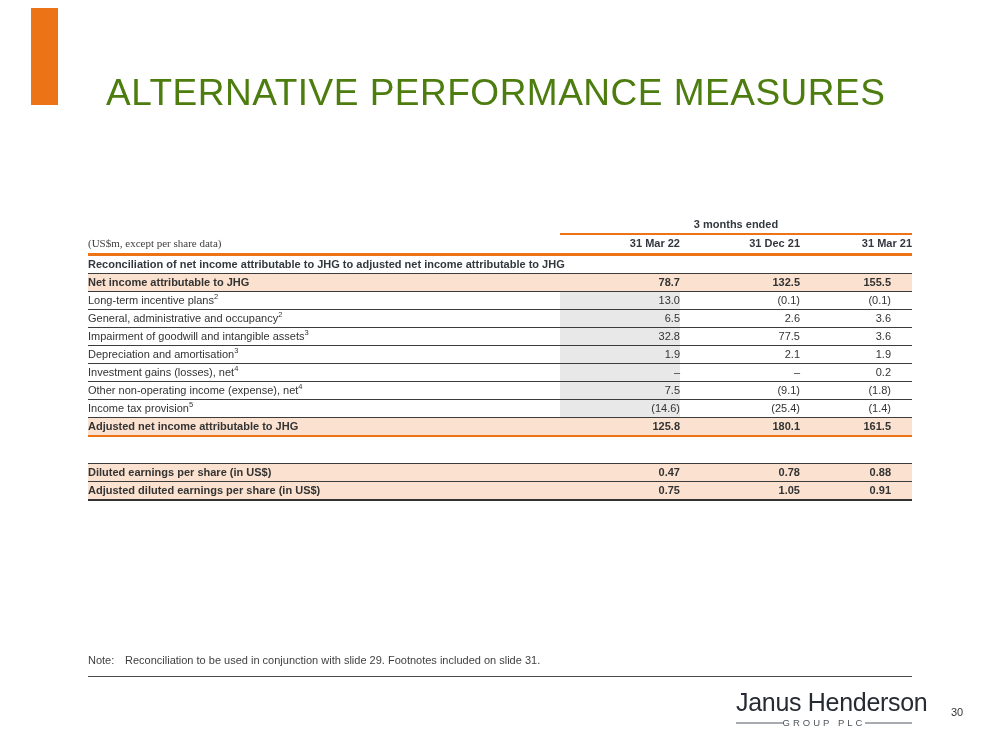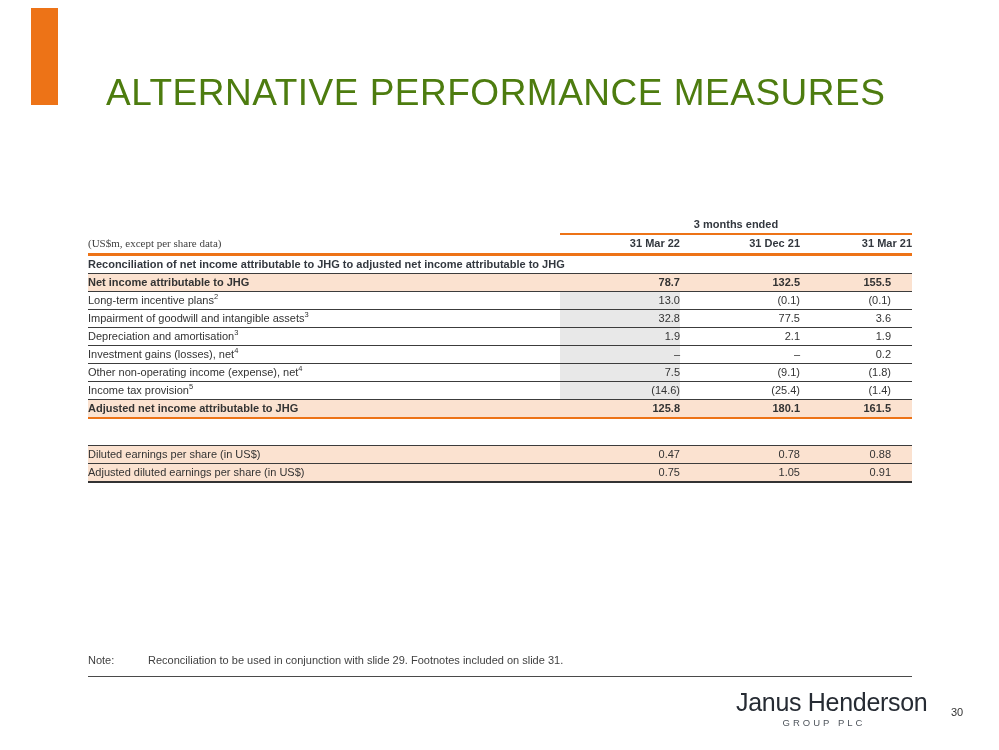--- a/index.html
+++ b/index.html
@@ -49,43 +49,43 @@
   }
   .lbl{padding-left:4px;}
   .v{text-align:right;padding-right:14px;}
   td.v:last-child{padding-right:21px;}
 
   .r-highlight td{background:#FBE2D0;font-weight:bold;border-bottom:1px solid #3C3C3C;}
   .r-body td{border-bottom:1px solid #3C3C3C;}
   .r-body td.v1{background:#E8E8E8;}
   .r-total td{background:#FBE2D0;font-weight:bold;border-bottom:2px solid #ED7317;}
   .spacer td{height:22px;border:none;background:#fff;}
-  .r-eps td{background:#FBE2D0;font-weight:normal;border-bottom:1px solid #3C3C3C;}
+  .r-eps td{background:#FBE2D0;font-weight:bold;border-bottom:1px solid #3C3C3C;}
   .r-eps-first td{border-top:1px solid #3C3C3C;}
   .r-eps-last td{border-bottom:2px solid #333333;}
   sup{font-size:7.5px;line-height:0;}
 
   .note-block{
     position:absolute;left:88px;top:654px;width:824px;
     font-size:11px;color:#3F3F3F;line-height:13px;
   }
-  .note-prefix{display:inline-block;width:60px;}
+  .note-prefix{display:inline-block;width:37px;}
   .note-line{margin-top:9px;height:1px;background:#4A4A4A;width:824px;}
 
   .logo{
     position:absolute;left:736px;top:688px;width:176px;
     color:#262B33;
   }
   .logo-name{
     font-size:25px;line-height:28px;letter-spacing:-0.3px;
     white-space:nowrap;text-align:center;
   }
   .logo-sub{
     display:flex;align-items:center;margin-top:1px;
-    font-size:9.5px;letter-spacing:3px;color:#4F555C;white-space:nowrap;flex-direction:column;
+    font-size:9.5px;letter-spacing:3px;color:#4F555C;white-space:nowrap;
   }
   .logo-rule{flex:1;height:2px;background:#A7ABB0;}
   .page-num{
     position:absolute;left:951px;top:706px;
     font-size:11px;color:#333333;
   }
 </style>
 </head>
 <body>
 
@@ -128,20 +128,26 @@
         <td class="v">155.5</td>
       </tr>
 
       <tr class="r-body">
         <td class="lbl"><span>Long-term incentive plans</span><sup>2</sup></td>
         <td class="v v1">13.0</td>
         <td class="v">(0.1)</td>
         <td class="v">(0.1)</td>
       </tr>
 
+      <tr class="r-body">
+        <td class="lbl"><span>General, administrative and occupancy</span><sup>2</sup></td>
+        <td class="v v1">6.5</td>
+        <td class="v">2.6</td>
+        <td class="v">3.6</td>
+      </tr>
 
       <tr class="r-body">
         <td class="lbl"><span>Impairment of goodwill and intangible assets</span><sup>3</sup></td>
         <td class="v v1">32.8</td>
         <td class="v">77.5</td>
         <td class="v">3.6</td>
       </tr>
 
       <tr class="r-body">
         <td class="lbl"><span>Depreciation and amortisation</span><sup>3</sup></td>

